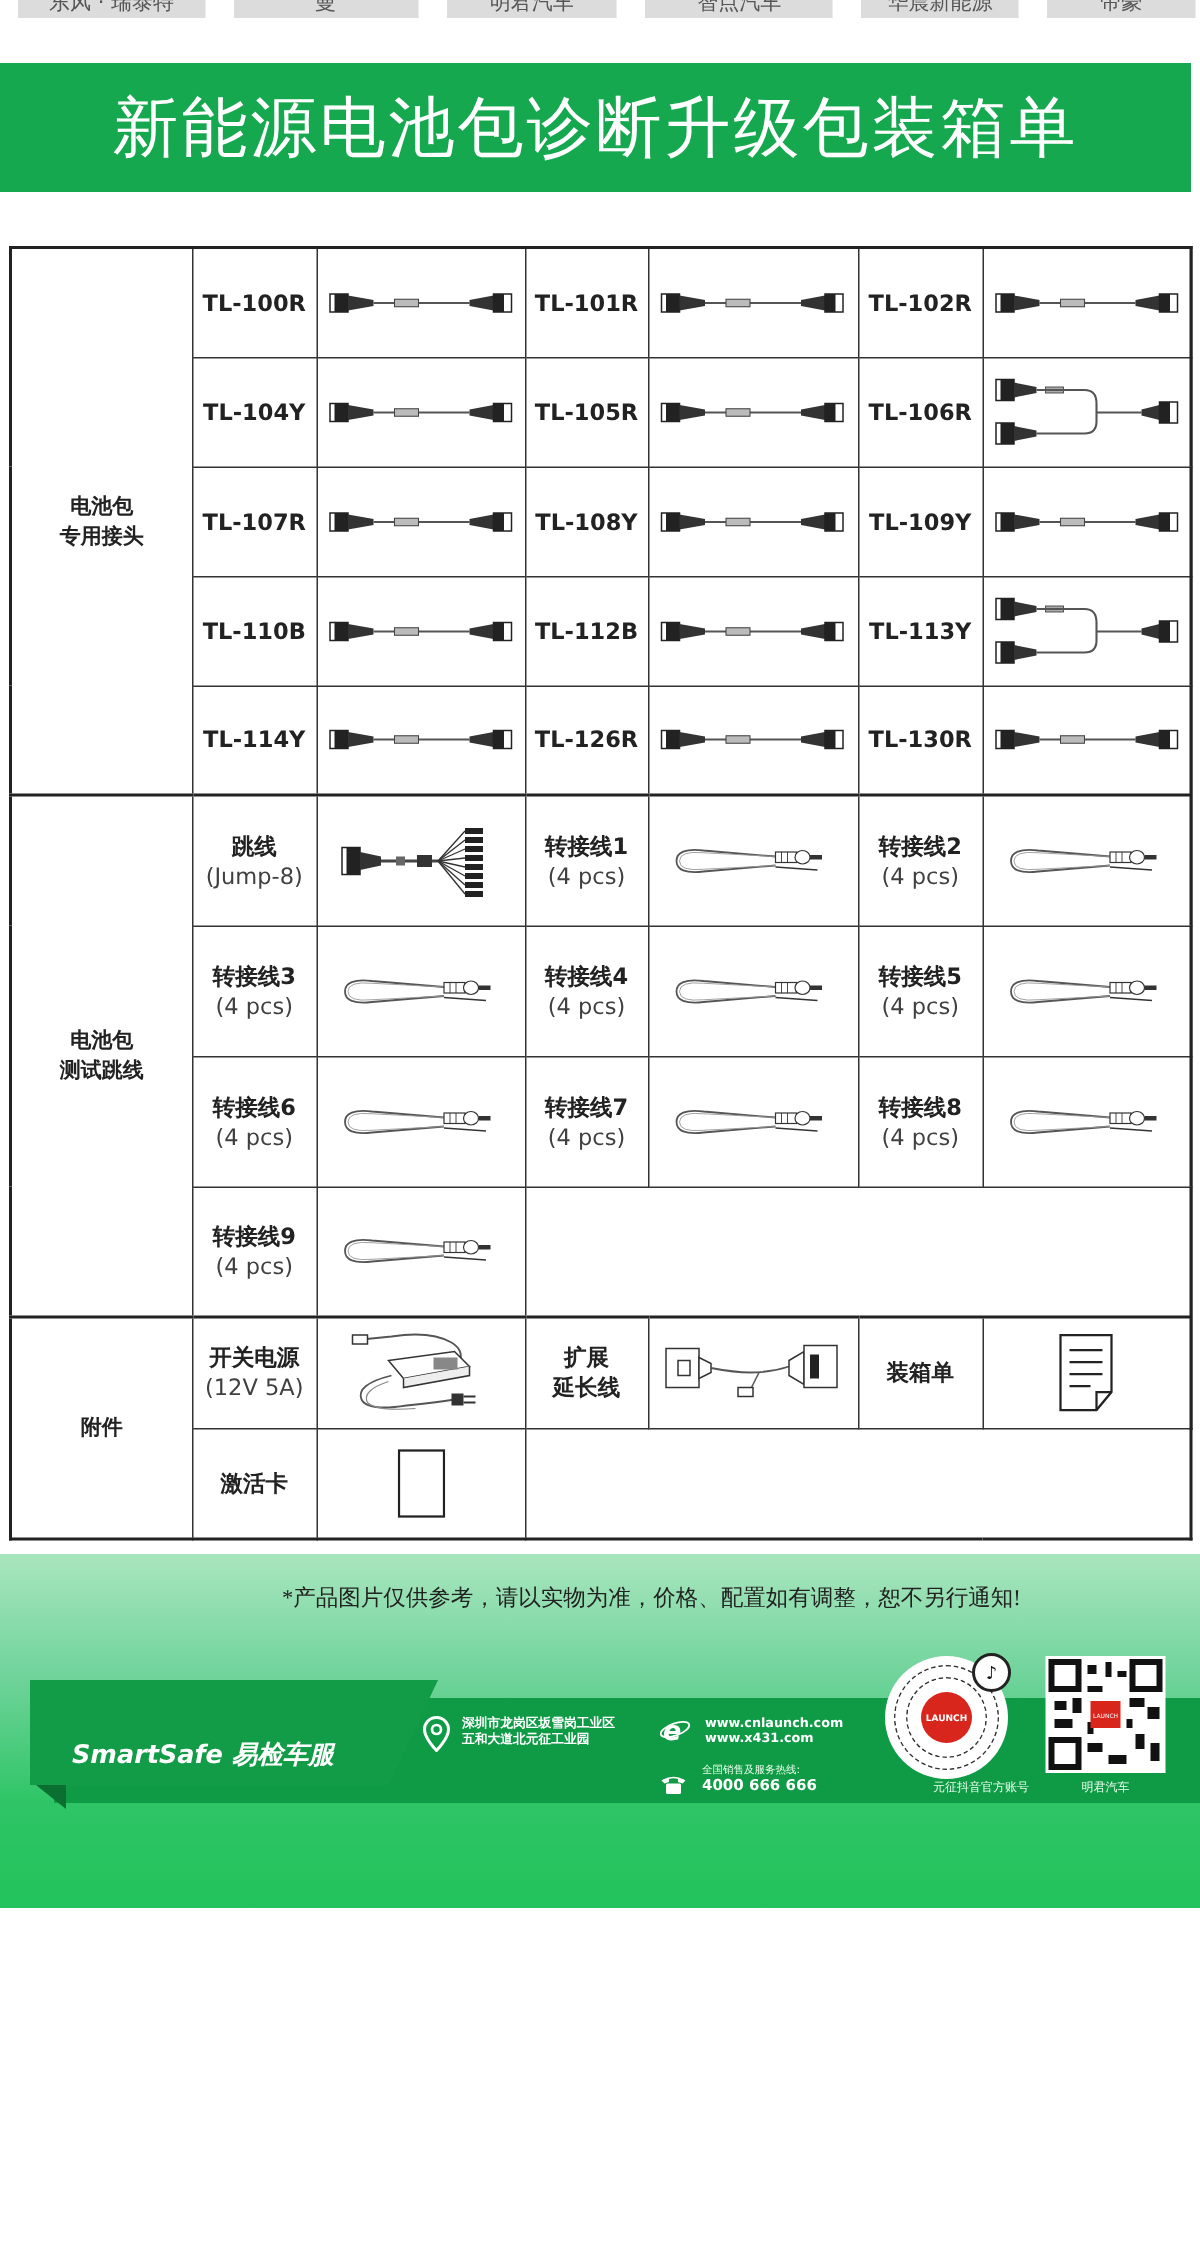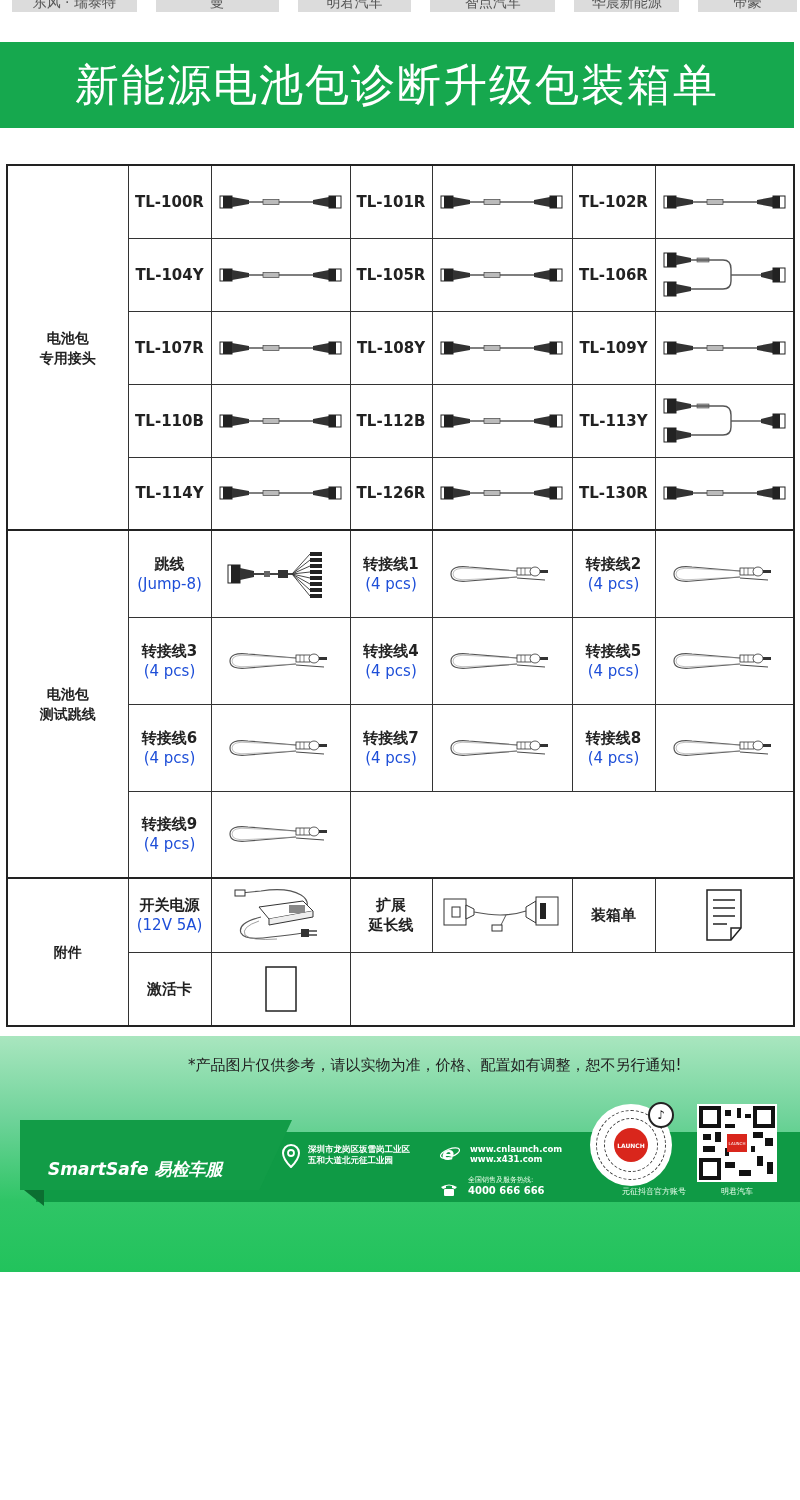--- a/index.html
+++ b/index.html
@@ -24,27 +24,27 @@
   .pack-table td { border:1.5px solid #333; text-align:center; vertical-align:middle; padding:0;
                    font-size:15px; font-weight:bold; color:#222; }
   .pack-table td.cat { font-size:14px; line-height:20px; }
   .pack-table td.code { font-size:15px; }
   .pack-table td.img { font-weight:normal; }
   .pack-table tr.section-start td { border-top:2.5px solid #222;margin-left:48px; }
   .pack-table tr.r1 { height:73px; }
   .pack-table tr.r2 { height:87px; }
   .pack-table tr.r3 { height:74px; }
   .lbl .name { display:block; font-weight:bold; font-size:15px; line-height:20px; }
-  .lbl .sub { display:block; font-weight:normal; font-size:15px; line-height:20px; color:#1d4ed8; }
+  .lbl .sub { display:block; font-weight:normal; font-size:15px; line-height:20px; color:#404040; }
   svg { display:block; margin:0 auto; }
 
   
   .footer { position:absolute; left:0; top:1036px; width:800px; height:236px;
             background:linear-gradient(180deg,#a9e6bf 0%,#6fd39a 35%,#2fc566 70%,#22c35c 100%); }
-  .disclaimer { position:absolute; left:188px; top:20px; font-size:15px; color:#222; }
+  .disclaimer { position:absolute; left:188px; top:20px; font-size:15px; color:#222;font-family:Liberation Serif, serif; }
   .band { position:absolute; left:36px; top:96px; width:764px; height:70px; background:#0f9a45; }
   .logo-ribbon { position:absolute; left:20px; top:84px; width:272px; height:70px; background:#129c47;
                  clip-path:polygon(0 0,100% 0,88% 100%,0 100%); }
   .logo-shadow { position:absolute; left:24px; top:154px; width:20px; height:16px; background:#0b6f31;
                  clip-path:polygon(0 0,100% 0,100% 100%); }
   .logo-l1 { position:absolute; left:50px; top:92px; color:#fff; font-weight:bold; font-size:24px; letter-spacing:1px; }
   .logo-l2 { position:absolute; left:48px; top:122px; color:#fff; font-weight:bold; font-style:italic; font-size:17px; }
   .addr { position:absolute; left:282px; top:108px; display:flex; gap:8px; align-items:flex-start; }
   .addr .txt { color:#fff; font-size:8.5px; font-weight:bold; line-height:11px; }
   .web { position:absolute; left:440px; top:108px; display:flex; gap:10px; align-items:flex-start; }

